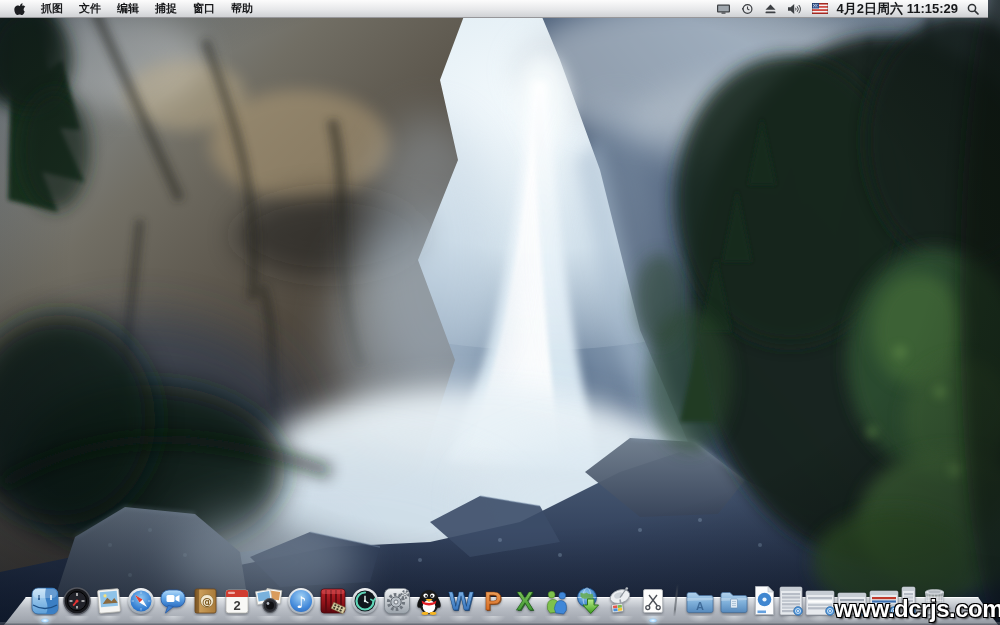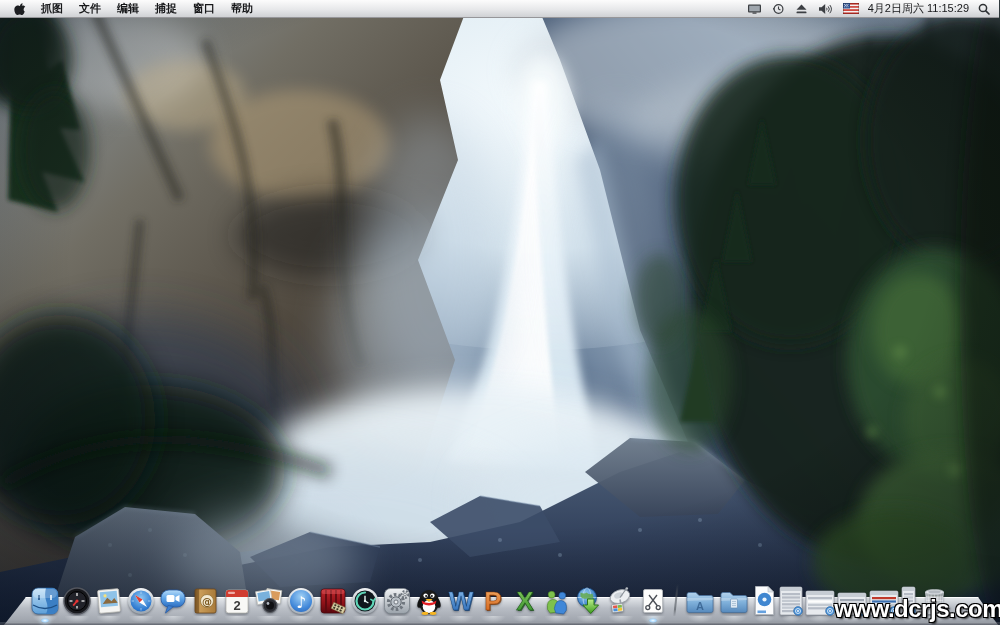--- a/index.html
+++ b/index.html
@@ -2,30 +2,30 @@
 <html><head>
 <meta charset="utf-8">
 <style>
   html,body{margin:0;padding:0;}
   body{width:1000px;height:625px;overflow:hidden;position:relative;background:#16222f;
        font-family:"Liberation Sans","DejaVu Sans",sans-serif;-webkit-font-smoothing:antialiased;}
   
   #wallpaper{position:absolute;inset:0;z-index:0;}
   #wallpaper svg{display:block;}
   
-  #menubar{position:absolute;top:0;left:0;right:1px;height:17px;z-index:30;display:flex;align-items:center;
+  #menubar{position:absolute;top:0;left:0;right:12px;height:17px;z-index:30;display:flex;align-items:center;
     background:linear-gradient(#fcfcfc,#e7e8ea 55%,#cfd1d4);border-bottom:1px solid rgba(50,50,55,.5);
     font-size:11px;color:#17181a;}
   .menu-left{display:flex;align-items:center;padding-left:7px;}
   .apple{padding:0 7px;display:flex;align-items:center;}
   .menu-item{padding:0 8px;line-height:17px;white-space:nowrap;font-weight:bold;}
   .menu-item.app{font-weight:bold;}
   .menu-right{margin-left:auto;display:flex;align-items:center;gap:9px;padding-right:9px;}
   .status-icon{display:flex;align-items:center;}
-  .clock{white-space:nowrap;font-size:11px;}
+  .clock{white-space:nowrap;font-size:13px;font-weight:bold;}
   
   #dock{position:absolute;left:0;right:0;bottom:0;height:52px;z-index:20;}
   .shelf{position:absolute;left:4px;right:2px;bottom:0;height:28px;
     background:linear-gradient(rgba(240,243,246,.95),rgba(206,210,216,.88) 40%,rgba(164,169,177,.92));
     clip-path:polygon(22px 0,calc(100% - 20px) 0,100% 100%,0 100%);
     box-shadow:inset 0 1px 0 rgba(255,255,255,.9), inset 0 -2px 3px rgba(90,95,105,.45);}
   .shelf-base{position:absolute;left:0;right:0;bottom:0;height:3px;background:linear-gradient(rgba(255,255,255,.15),rgba(70,75,85,.55));}
   .dock-items{position:absolute;left:30px;bottom:9px;display:flex;align-items:flex-end;gap:2px;}
   .dock-item{position:relative;display:flex;align-items:flex-end;justify-content:center;cursor:pointer;}
   .dock-item svg{display:block;filter:drop-shadow(0 1px 1px rgba(10,15,25,.4));}

